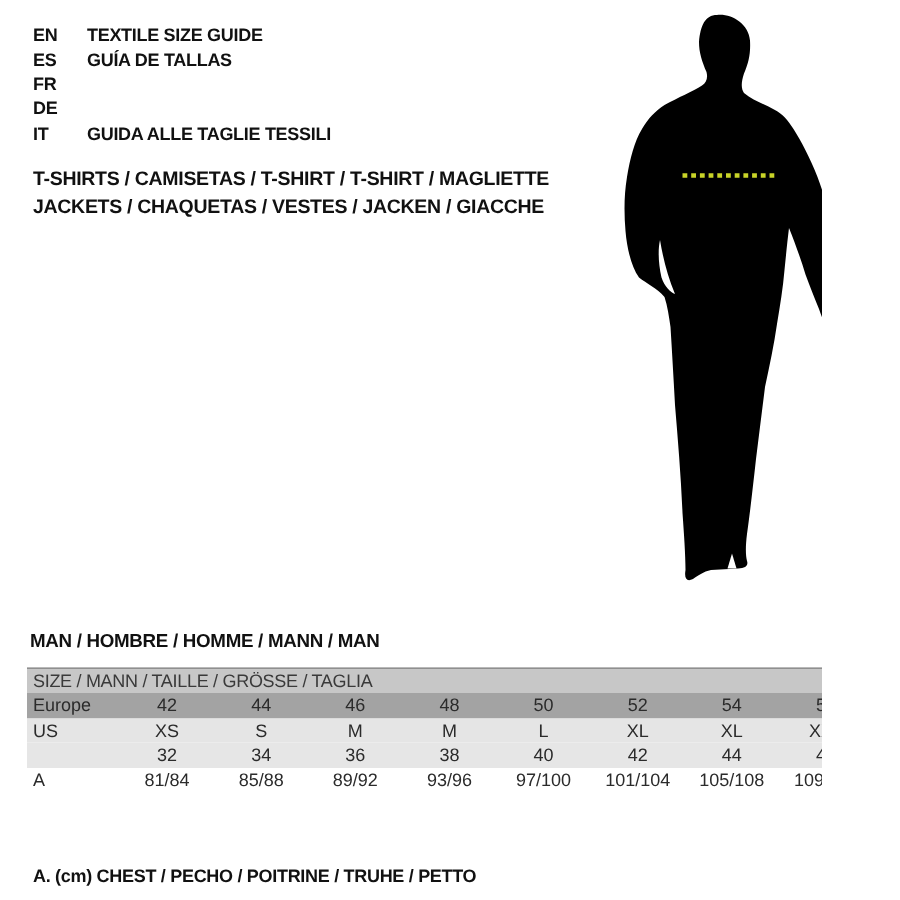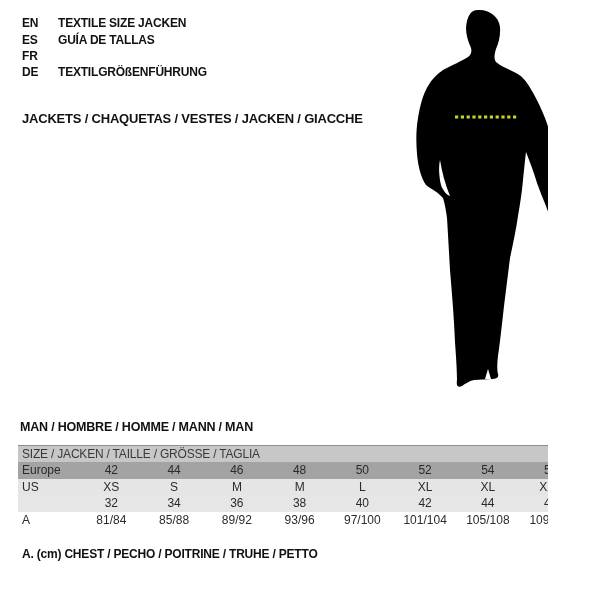--- a/index.html
+++ b/index.html
@@ -25,46 +25,50 @@
   .t-header{height:16px;line-height:16px;border-top:1px solid #8f8f8f;
     color:#3a3a3a;padding-left:4px;letter-spacing:-0.2px;}
   .t-row{display:grid;grid-template-columns:62px repeat(8,1fr);height:16.5px;line-height:16.5px;}
   .t-row .lbl{padding-left:4px;text-align:left;}
   .t-row .val{text-align:center;}
   .row-0{background:#a3a3a3;}
   .row-1{background:#e5e5e5;}
   .row-2{background:#e6e6e6;}
   .row-3{background:#ffffff;}
   
-  .footnote{position:absolute;left:22px;top:547px;font-weight:bold;font-size:12px;letter-spacing:-0.2px;white-space:nowrap;}
+  .footnote{position:absolute;left:22px;top:577px;font-weight:bold;font-size:12px;letter-spacing:-0.2px;white-space:nowrap;}
 </style>
 </head>
 <body>
 
 <div class="canvas">
 
   <div class="langs">
     <div class="lang-row">
       <span class="lang-code">EN</span>
-      <span class="lang-text">TEXTILE SIZE JACKEN</span>
+      <span class="lang-text">TEXTILE SIZE GUIDE</span>
     </div>
     <div class="lang-row">
       <span class="lang-code">ES</span>
       <span class="lang-text">GUÍA DE TALLAS</span>
     </div>
     <div class="lang-row">
       <span class="lang-code">FR</span>
     </div>
     <div class="lang-row">
       <span class="lang-code">DE</span>
-      <span class="lang-text">TEXTILGRÖßENFÜHRUNG</span>
+    </div>
+    <div class="lang-row">
+      <span class="lang-code">IT</span>
+      <span class="lang-text">GUIDA ALLE TAGLIE TESSILI</span>
     </div>
   </div>
 
   <div class="products">
+    <div>T-SHIRTS / CAMISETAS / T-SHIRT / T-SHIRT / MAGLIETTE</div>
     <div>JACKETS / CHAQUETAS / VESTES / JACKEN / GIACCHE</div>
   </div>
 
   <svg class="fig" width="170" height="380" viewBox="0 0 170 380" aria-hidden="true">
     <path d="M 66,2
          C 76,1 87,8 88,19
          C 88.5,28 87,34 84,41
          C 82,47 82,51 84,54
          C 90,59 97,61 104,65
          C 110,68 113,72 117,78
@@ -103,21 +107,21 @@
     <path fill="#ffffff" d="M 28,152 C 30,164 33,176 38,188 C 35,187 31,183 29,177 C 27,168 26.5,159 28,152 Z"></path>
     <path fill="#ffffff" d="M 73,371 L 79,371 L 76,361 Z"></path>
     <line x1="43" y1="109" x2="105" y2="109" stroke-width="3" stroke-dasharray="3.2,2.6" stroke="#c9d428"></line>
     <line x1="136" y1="109" x2="149" y2="109" stroke-width="2" stroke-dasharray="2.6,2.6" stroke="#111111"></line>
   </svg>
   <div class="measure-label">A</div>
 
   <div class="section-title">MAN / HOMBRE / HOMME / MANN / MAN</div>
 
   <div class="size-table">
-    <div class="t-header" style="background-color: rgb(199, 199, 199);">SIZE / JACKEN / TAILLE / GRÖSSE / TAGLIA</div>
+    <div class="t-header" style="background-color: rgb(199, 199, 199);">SIZE / MANN / TAILLE / GRÖSSE / TAGLIA</div>
 
     <div class="t-row row-0">
       <span class="lbl">Europe</span>
       <span class="val">42</span>
       <span class="val">44</span>
       <span class="val">46</span>
       <span class="val">48</span>
       <span class="val">50</span>
       <span class="val">52</span>
       <span class="val">54</span>

